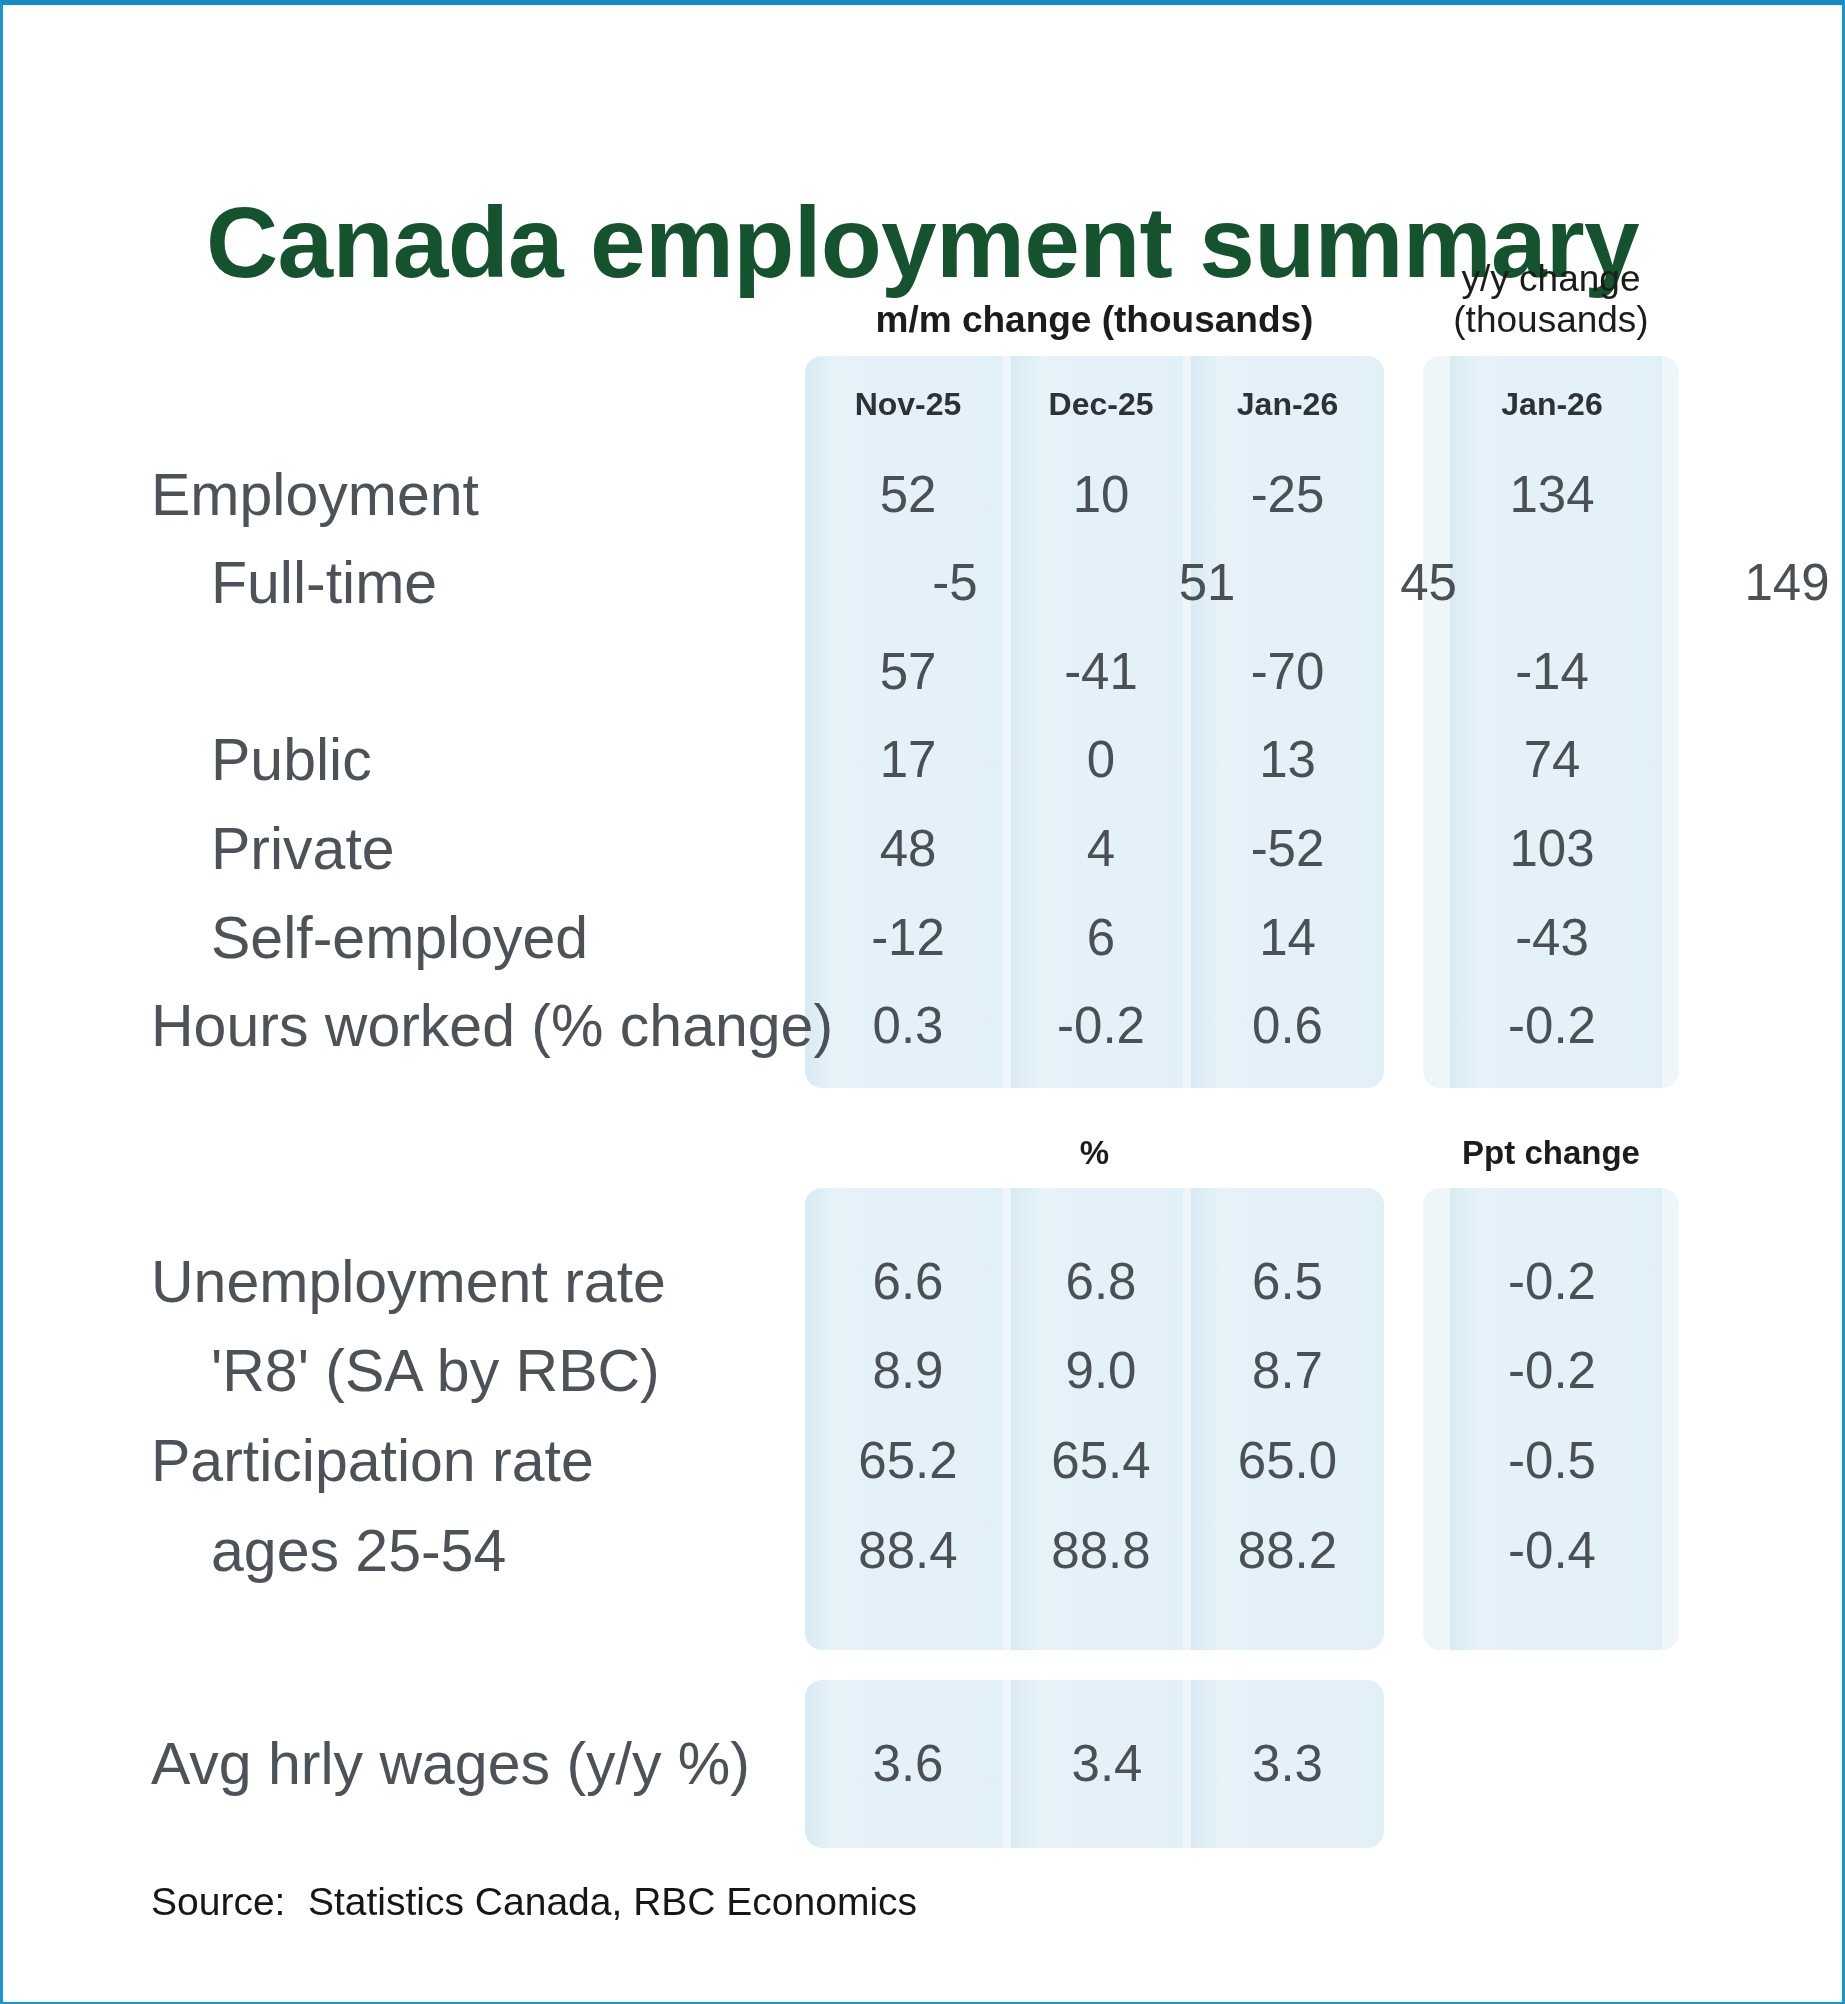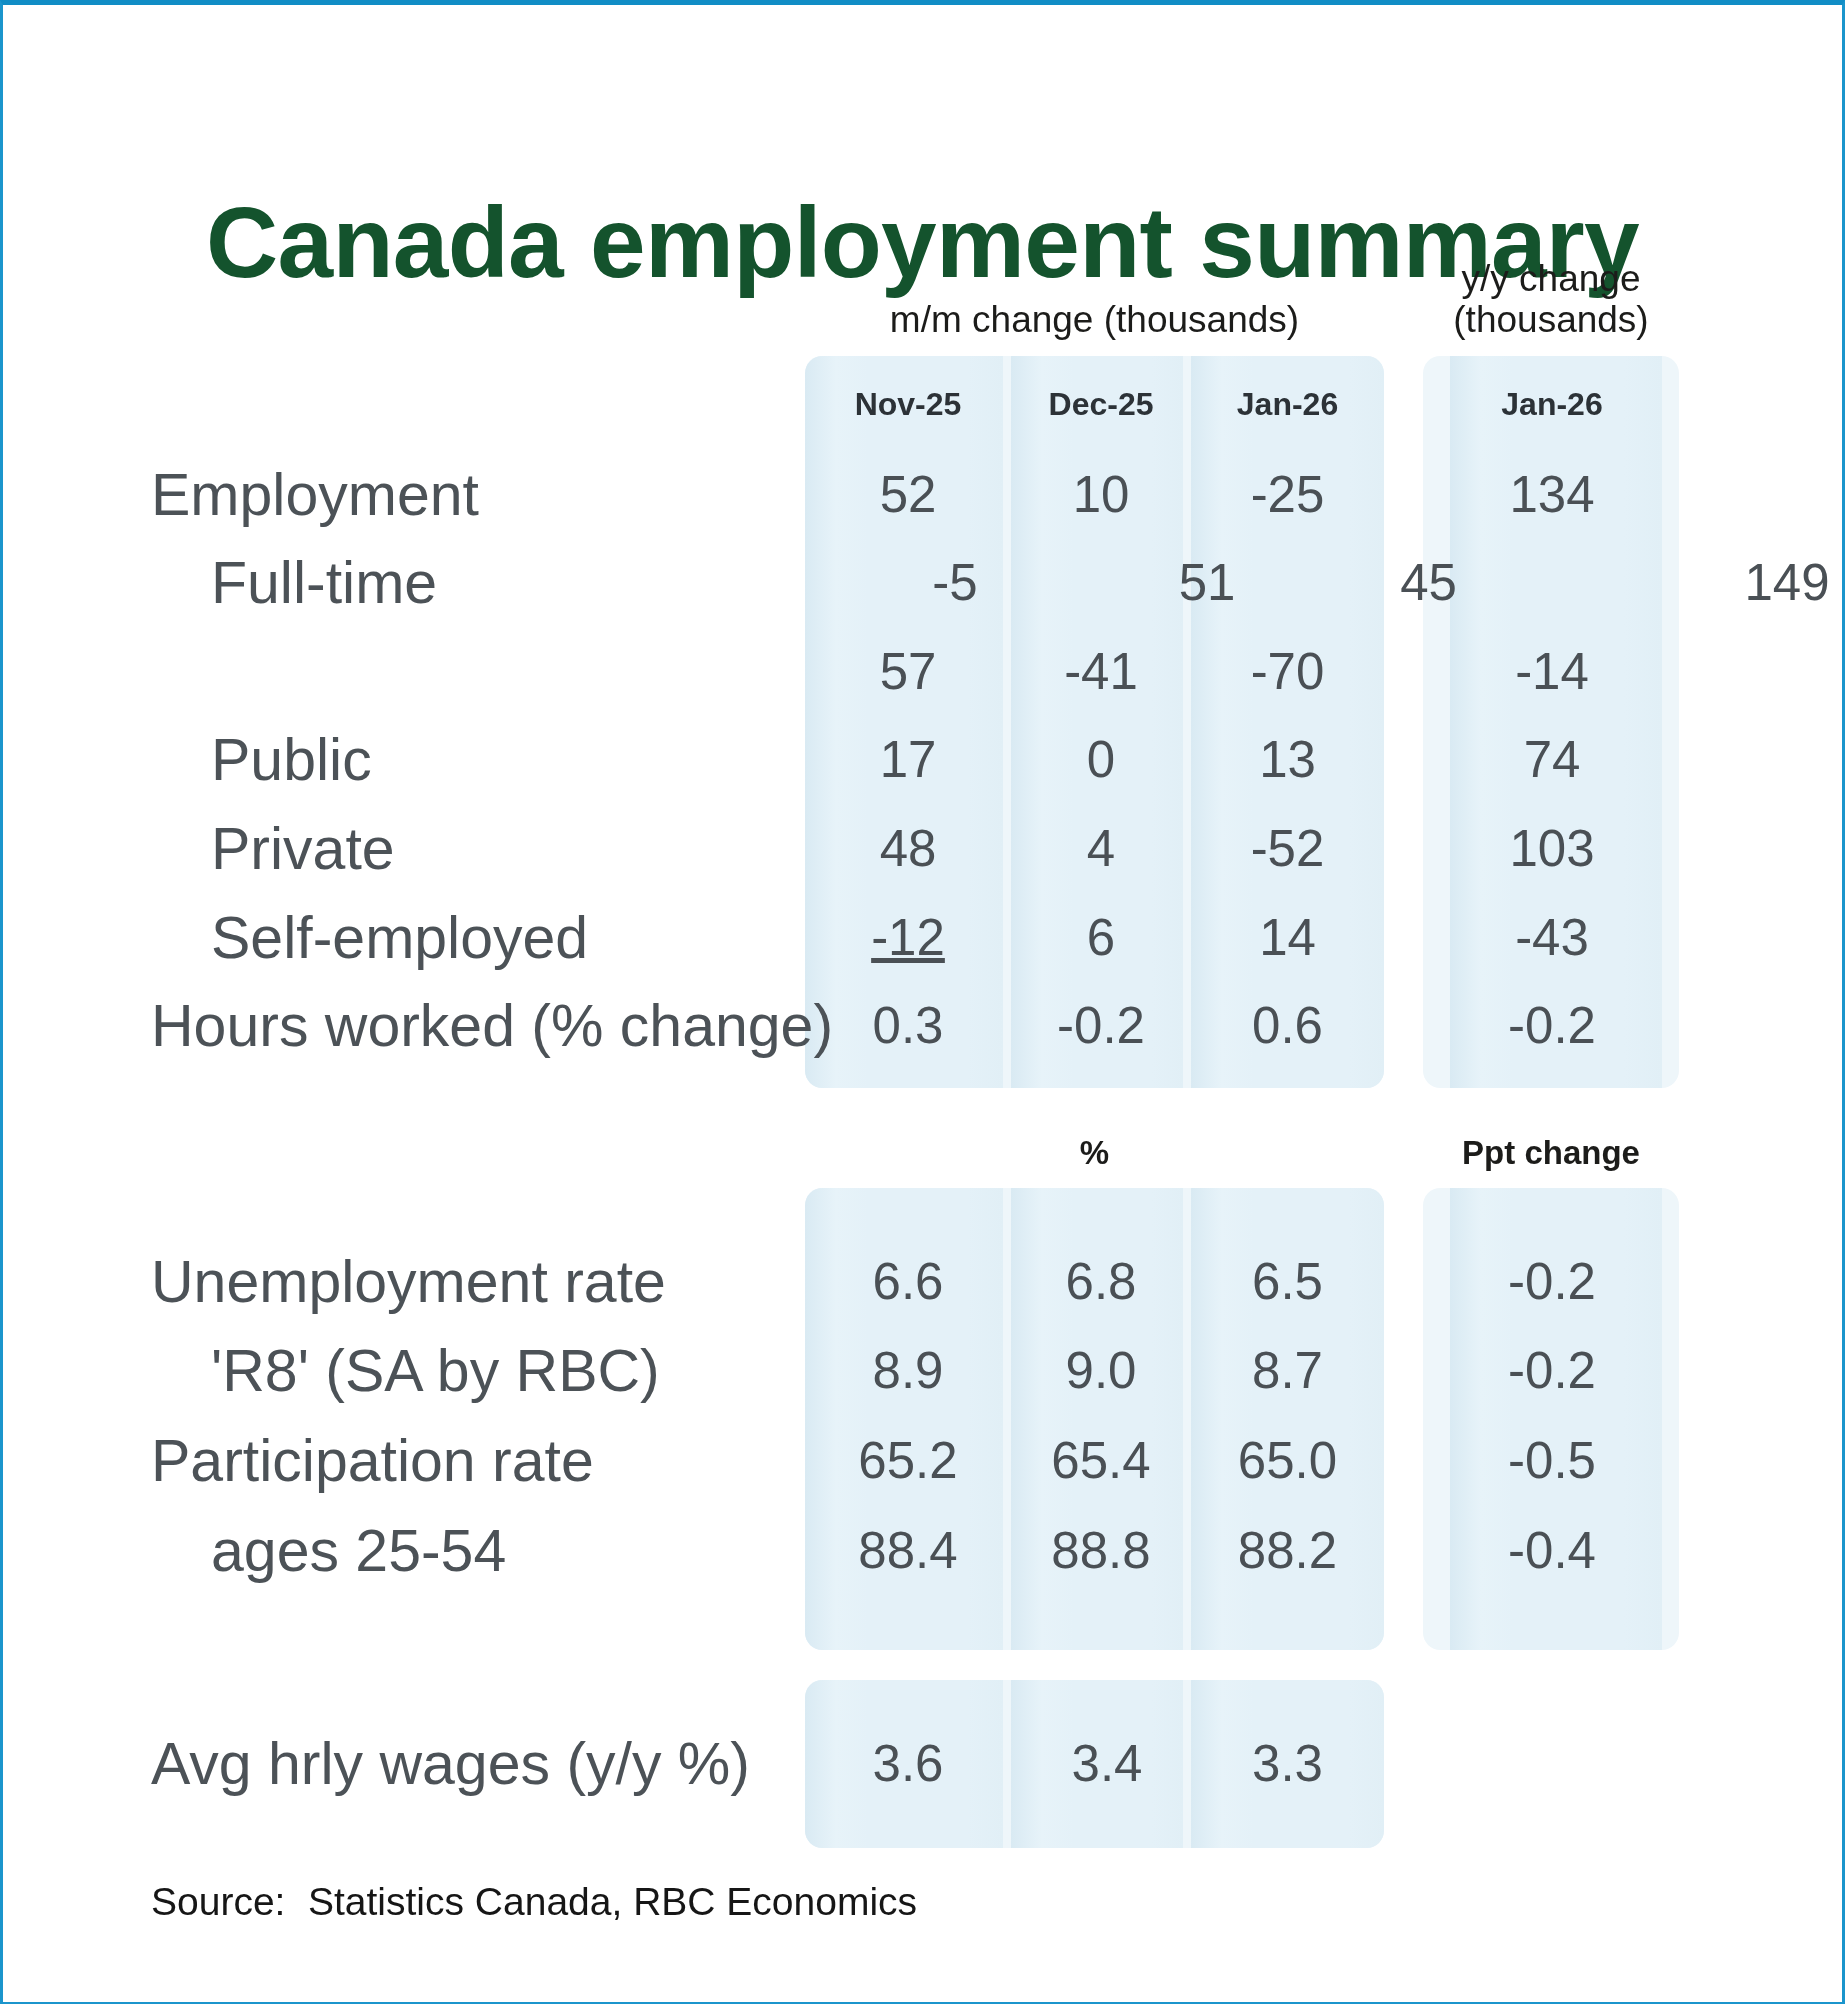--- a/index.html
+++ b/index.html
@@ -17,21 +17,21 @@
   .title{
     position:absolute;left:0;top:114px;width:1839px;
     text-align:center;
     font-size:100px;line-height:113px;font-weight:700;
     letter-spacing:-0.7px;
     color:#14532d;
     white-space:nowrap;
   }
   
   .gh{position:absolute;text-align:center;color:#1c1c1a;font-size:37px;line-height:41px;}
-  .gh-mm{left:802px;top:294px;width:579px;height:41px;}
+  .gh-mm{left:802px;top:294px;width:579px;height:41px;font-weight:bold;}
   .gh-yy{left:1420px;top:253px;width:256px;height:82px;}
   .gh-pct{left:802px;top:1127px;width:579px;height:41px;font-weight:700;font-size:33px;}
   .gh-ppt{left:1420px;top:1127px;width:256px;height:41px;font-weight:700;font-size:33px;}
   
   .block{
     position:absolute;
     background:#eef6fa;
     border-radius:17.3px;
     display:flex;
     gap:8px;
@@ -153,21 +153,21 @@
       </div>
       <div class="row data-row" style="top: 800px;">
         <div class="cell label indent">Private</div>
         <div class="cell val" style="grid-column: 2;">48</div>
         <div class="cell val" style="grid-column: 3;">4</div>
         <div class="cell val" style="grid-column: 4;">-52</div>
         <div class="cell val" style="grid-column: 6;">103</div>
       </div>
       <div class="row data-row" style="top: 889px;">
         <div class="cell label indent">Self-employed</div>
-        <div class="cell val" style="grid-column: 2; text-decoration: underline;">-12</div>
+        <div class="cell val" style="grid-column: 2;">-12</div>
         <div class="cell val" style="grid-column: 3;">6</div>
         <div class="cell val" style="grid-column: 4;">14</div>
         <div class="cell val" style="grid-column: 6;">-43</div>
       </div>
       <div class="row data-row" style="top: 977px;">
         <div class="cell label">Hours worked (% change)</div>
         <div class="cell val" style="grid-column: 2;">0.3</div>
         <div class="cell val" style="grid-column: 3;">-0.2</div>
         <div class="cell val" style="grid-column: 4;">0.6</div>
         <div class="cell val" style="grid-column: 6;">-0.2</div>

